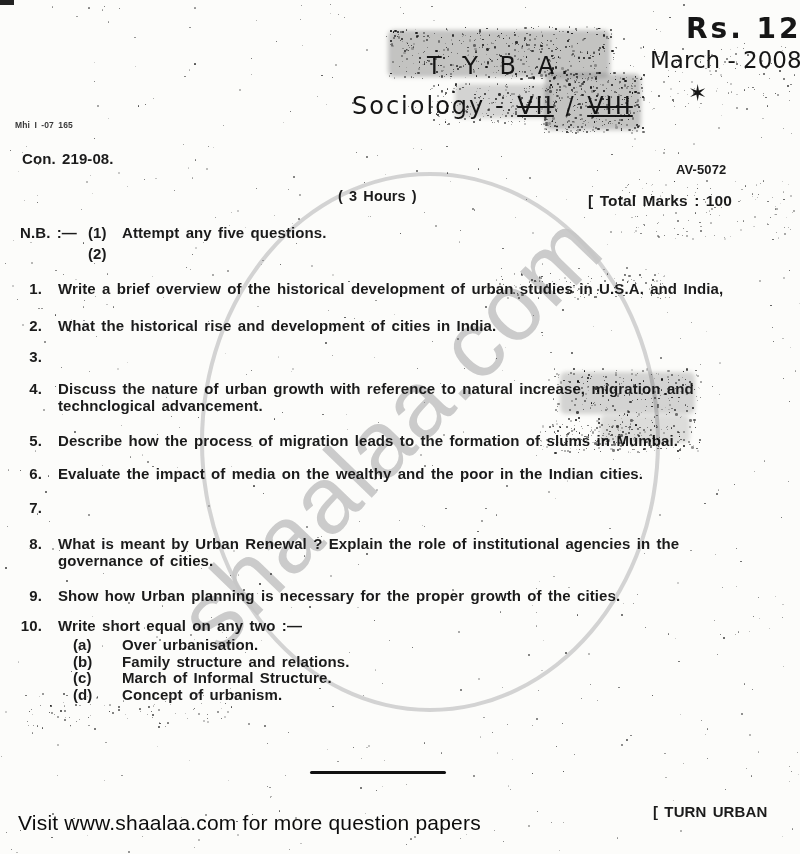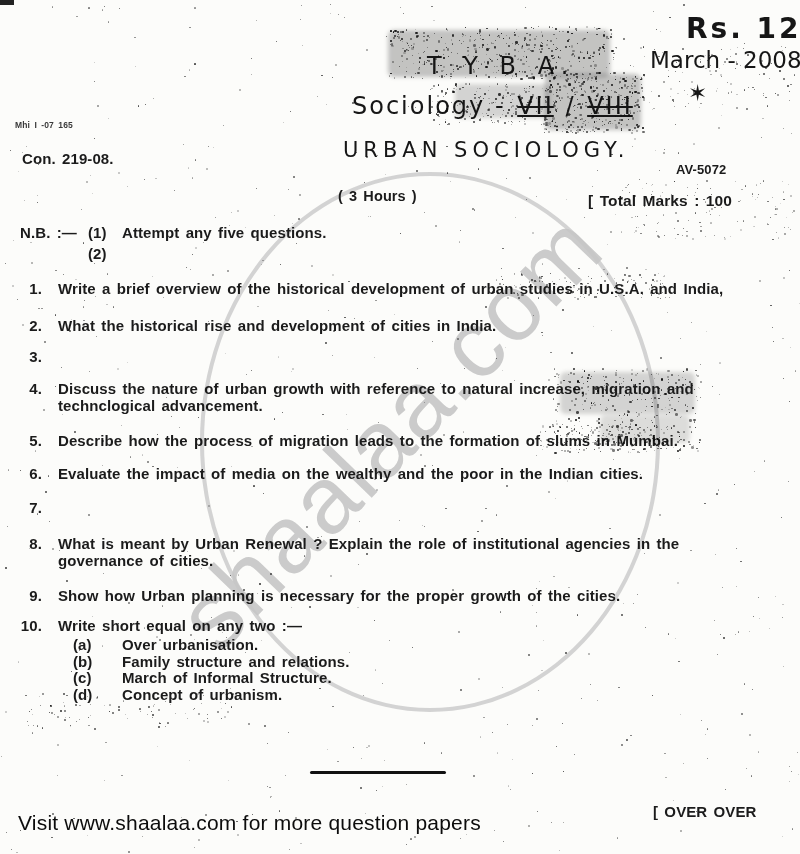--- a/index.html
+++ b/index.html
@@ -55,21 +55,20 @@
   <div class="abs hand" style="left:686px;top:12px;font-size:28px;font-weight:700;letter-spacing:3px;">Rs. 12</div>
   <div class="abs hand" style="left:650px;top:47px;font-size:23px;">March - 2008</div>
   <div class="abs hand" style="left:427px;top:52px;font-size:24px;letter-spacing:7px;">T Y B A.</div>
   <div class="abs hand" style="left:352px;top:92px;font-size:24px;letter-spacing:2px;">
     <span>Sociology -</span>
     <span class="numeral">VII</span>
     <span>/</span>
     <span class="numeral">VIII</span>
   </div>
   <div class="abs hand" style="left:688px;top:80px;font-size:23px;">✶</div>
-  <div class="abs hand" style="left:343px;top:138px;font-size:21px;letter-spacing:5px;">URBAN  SOCIOLOGY.</div>
 
   <div class="abs print" style="left:15px;top:117px;font-size:8.5px;color:#3a3a3a;">Mhi I -07 165</div>
   <div class="abs print bold" style="left:22px;top:150px;font-size:15px;">Con. 219-08.</div>
   <div class="abs print bold" style="left:676px;top:161px;font-size:13px;">AV-5072</div>
   <div class="abs print" style="left:338px;top:188px;font-size:14.5px;">( 3 Hours )</div>
   <div class="abs print bold" style="left:588px;top:192px;font-size:15.5px;">[ Total Marks : 100</div>
 
   <div class="abs print bold" style="left:20px;top:224px;font-size:15px;">N.B. :—</div>
   <div class="abs print bold" style="left:88px;top:224px;font-size:15px;">(1)</div>
   <div class="abs print bold" style="left:122px;top:224px;font-size:15px;">Attempt any five questions.</div>
@@ -107,21 +106,21 @@
   <div class="print sub-text" style="top:636px;font-size:15px;">Over urbanisation.</div>
   <div class="print sub-num" style="top:653px;font-size:15px;">(b)</div>
   <div class="print sub-text" style="top:653px;font-size:15px;">Family structure and relations.</div>
   <div class="print sub-num" style="top:669px;font-size:15px;">(c)</div>
   <div class="print sub-text" style="top:669px;font-size:15px;">March of Informal Structure.</div>
   <div class="print sub-num" style="top:686px;font-size:15px;">(d)</div>
   <div class="print sub-text" style="top:686px;font-size:15px;">Concept of urbanism.</div>
 
   <div class="abs rule" style="left:310px;top:771px;width:136px;height:2.5px;"></div>
   <div class="abs" style="left:18px;top:811px;font-size:21px;font-weight:400;color:#0c0c0c;z-index:2;letter-spacing:.2px;">Visit www.shaalaa.com for more question papers</div>
-  <div class="abs print bold" style="left:653px;top:803px;font-size:15px;">[ OVER OVER</div>
+  <div class="abs print bold" style="left:653px;top:803px;font-size:15px;">[ TURN URBAN</div>
 
   <div id="noise">
       <i style="left:562.7px;top:771.0px;width:0.7px;height:0.7px;opacity:0.73"></i>
       <i style="left:94.2px;top:138.2px;width:0.7px;height:0.7px;opacity:0.64"></i>
       <i style="left:102.0px;top:464.8px;width:1.2px;height:1.2px;opacity:0.38"></i>
       <i style="left:434.8px;top:225.4px;width:2.0px;height:2.0px;opacity:0.43"></i>
       <i style="left:73.4px;top:817.5px;width:1.3px;height:1.3px;opacity:0.68"></i>
       <i style="left:788.6px;top:780.8px;width:1.3px;height:1.3px;opacity:0.33"></i>
       <i style="left:156.9px;top:478.0px;width:1.5px;height:1.5px;opacity:0.53"></i>
       <i style="left:783.3px;top:276.9px;width:1.8px;height:1.8px;opacity:0.30"></i>

